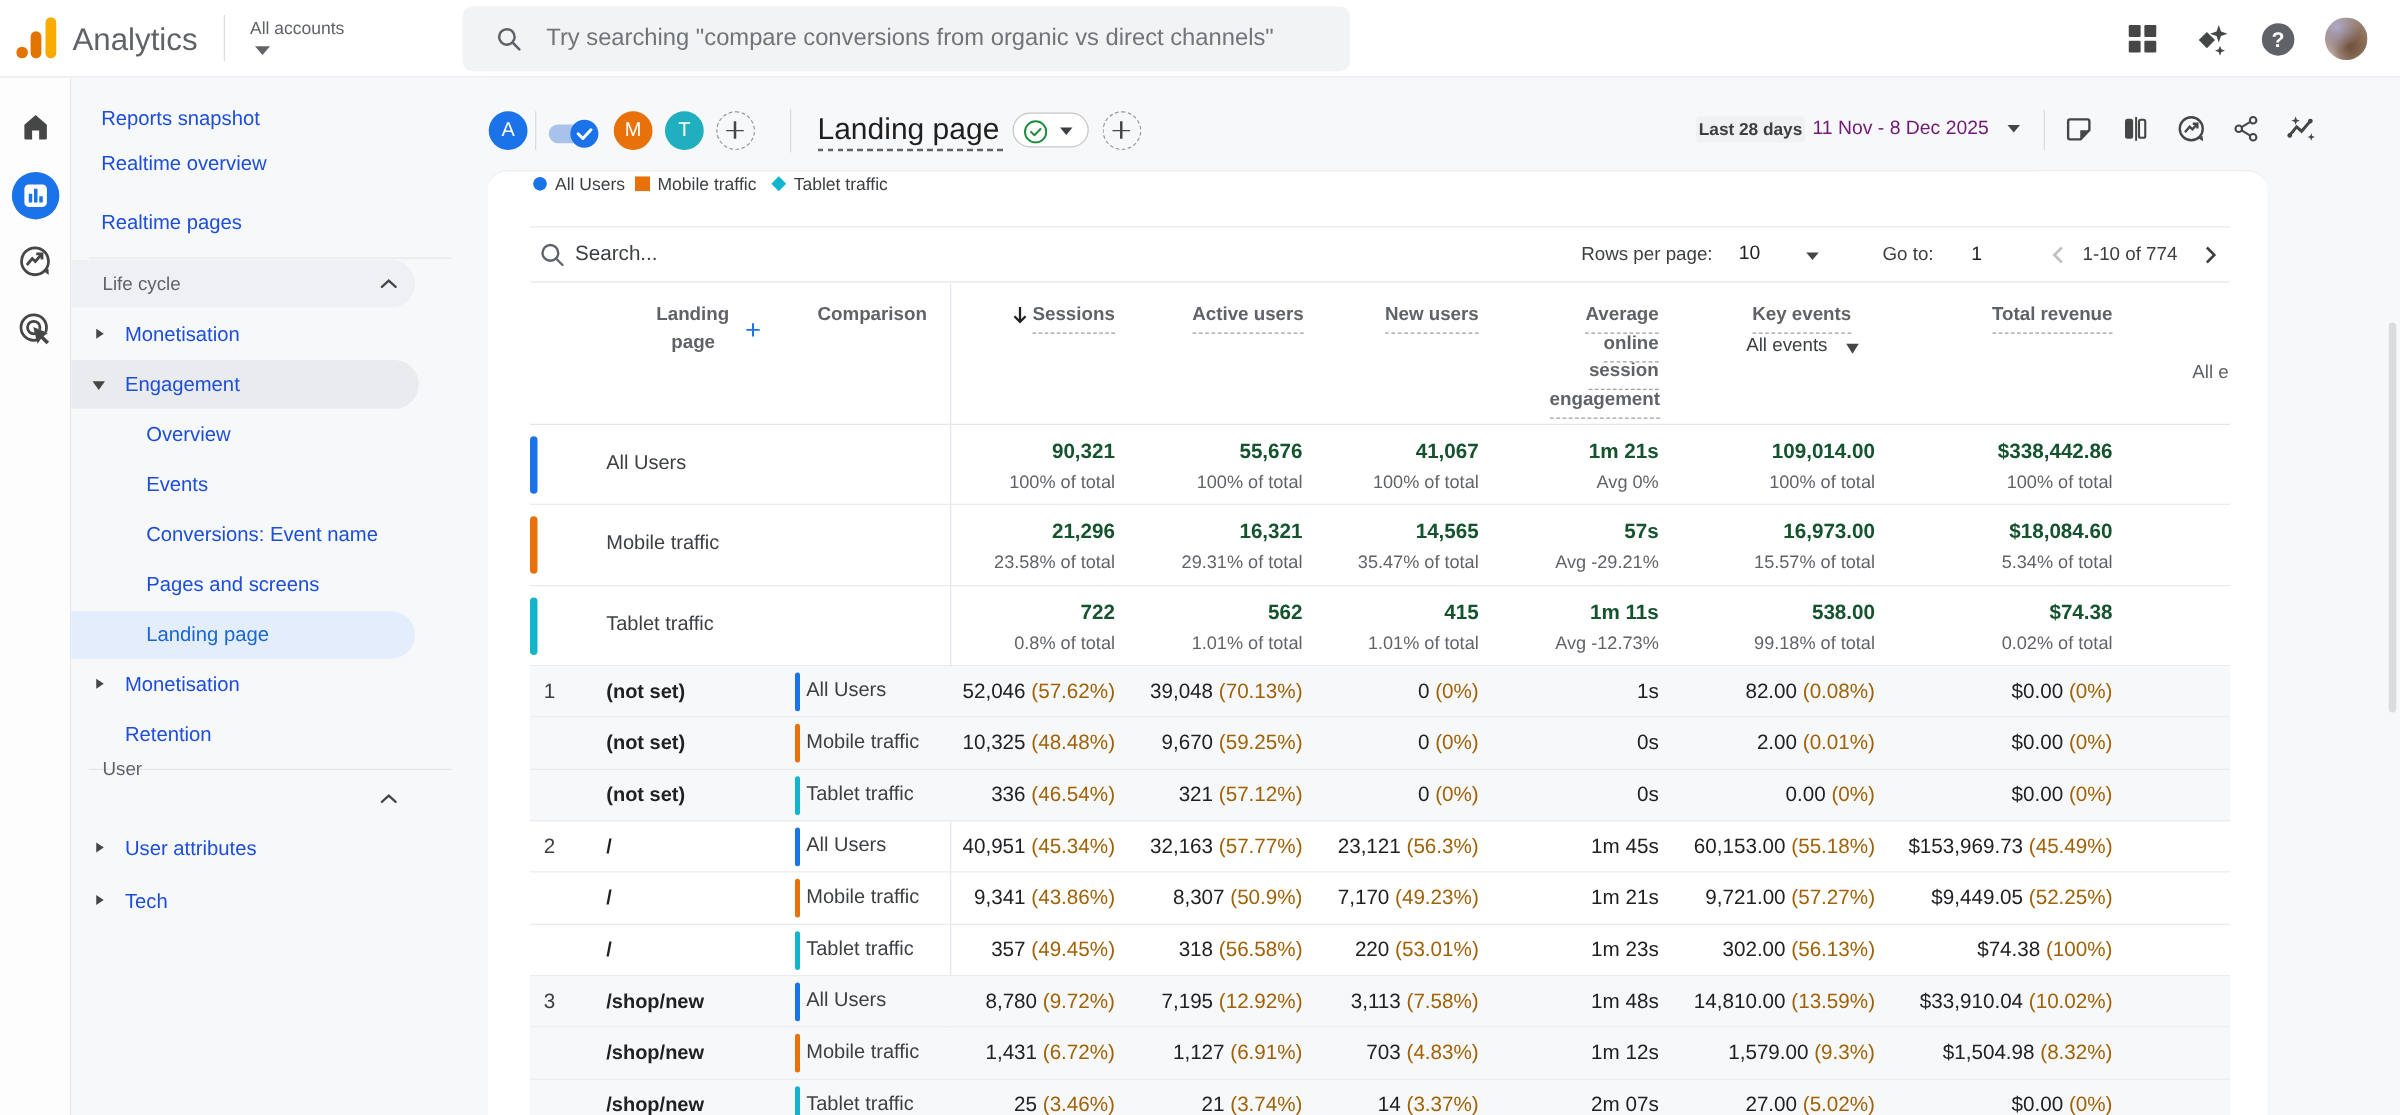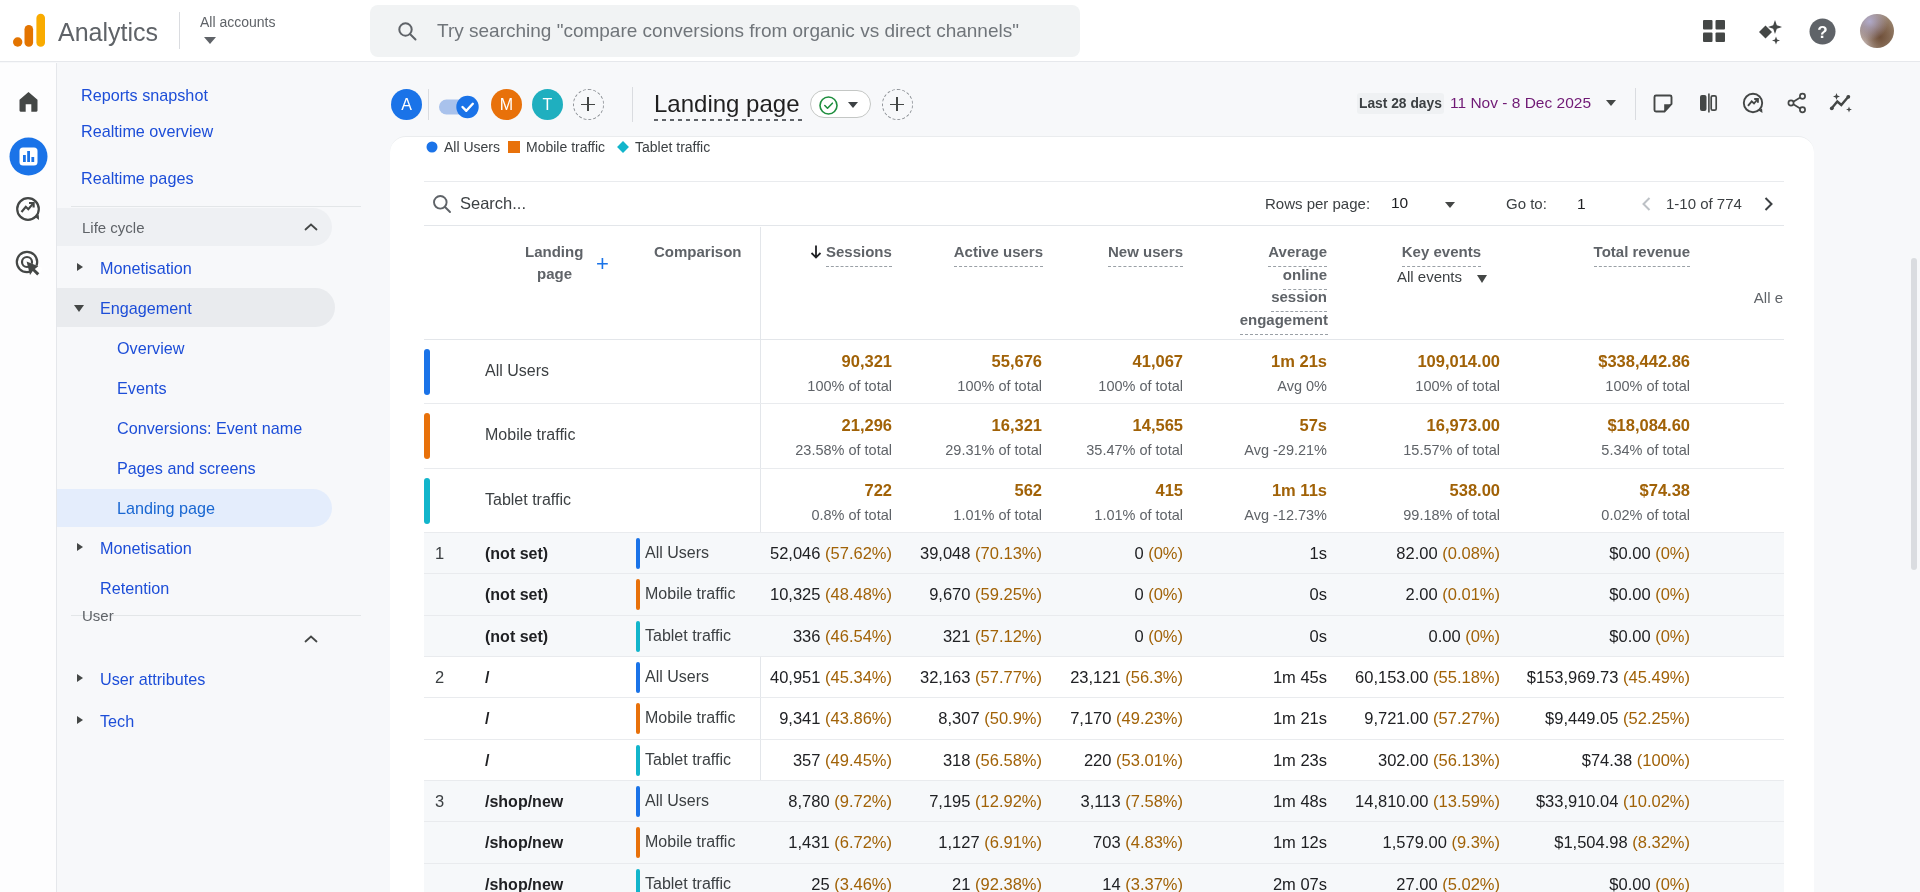--- a/index.html
+++ b/index.html
@@ -56,21 +56,21 @@
 #trow .stext { position:absolute; left:36px; top:12px; font-size:16.5px; color:#3c4043; }
 
 #thead { position:absolute; left:424px; top:227px; width:1360px; height:113px; border-bottom:1px solid #e3e6ea; font-size:15px; color:#5f6368; font-weight:bold; }
 #thead .hl { position:absolute; white-space:nowrap; }
 .du { border-bottom:1.5px dashed #9aa0a6; padding-bottom:6px; }
 #coldiv { position:absolute; left:760px; top:227px; width:1px; height:665px; background:#e3e6ea; }
 
 .srow { position:absolute; left:424px; width:1360px; border-bottom:1px solid #e9ebee; }
 .sbar { position:absolute; left:0; top:9px; width:5.5px; height:46px; border-radius:3px; }
 .slabel { position:absolute; left:61px; top:22px; font-size:16px; color:#3c4043; }
-.snum { position:absolute; top:12px; font-size:16.5px; font-weight:bold; color:#a16207; }
+.snum { position:absolute; top:12px; font-size:16.5px; font-weight:bold; color:#14532d; }
 .ssub { position:absolute; top:38px; font-size:14.5px; color:#5f6368; }
 
 .drow { position:absolute; left:424px; width:1360px; border-bottom:1px solid #e9ebee; font-size:16.5px; }
 .rnum { position:absolute; left:11px; top:11px; color:#3c4043; }
 .lp { position:absolute; left:61px; top:12px; color:#202124; font-weight:bold; font-size:16px; }
 .mbar { position:absolute; left:211.5px; top:5px; width:4.5px; height:31px; border-radius:2.5px; }
 .comp { position:absolute; left:221px; top:11px; color:#3c4043; font-size:16px; }
 .v { position:absolute; top:11px; color:#202124; white-space:nowrap; }
 .v .p { color:#a16207; }
 
@@ -276,21 +276,21 @@
       <div class="v" style="right:601px">703 <span class="p">(4.83%)</span></div>
       <div class="v" style="right:457px">1m 12s</div>
       <div class="v" style="right:284px">1,579.00 <span class="p">(9.3%)</span></div>
       <div class="v" style="right:94px">$1,504.98 <span class="p">(8.32%)</span></div>
     </div>
     <div class="drow" style="top:863.64px;height:41.33px;background:#f6f8fa;">
       <div class="lp">/shop/new</div>
       <div class="mbar" style="background:#12b5cb"></div>
       <div class="comp">Tablet traffic</div>
       <div class="v" style="right:892px">25 <span class="p">(3.46%)</span></div>
-      <div class="v" style="right:742px">21 <span class="p">(92.38%)</span></div>
+      <div class="v" style="right:742px">21 <span class="p">(3.74%)</span></div>
       <div class="v" style="right:601px">14 <span class="p">(3.37%)</span></div>
       <div class="v" style="right:457px">2m 07s</div>
       <div class="v" style="right:284px">27.00 <span class="p">(5.02%)</span></div>
       <div class="v" style="right:94px">$0.00 <span class="p">(0%)</span></div>
     </div>
 
 <div id="topbar">
   <svg id="logo" viewBox="0 0 34 34">
     <circle cx="4.7" cy="29" r="4.7" fill="#e37400"></circle>
     <rect x="11.5" y="12" width="8.6" height="21.7" rx="4.3" fill="#e37400"></rect>

